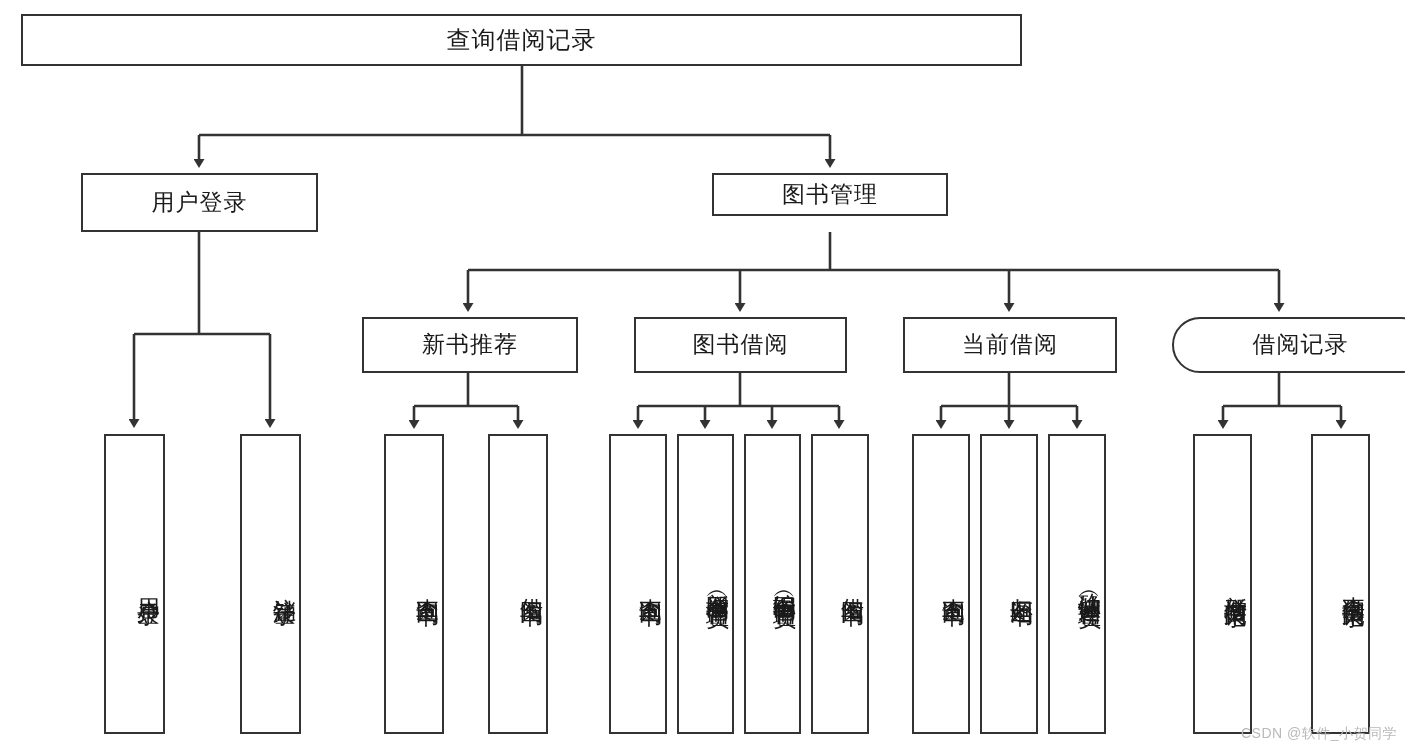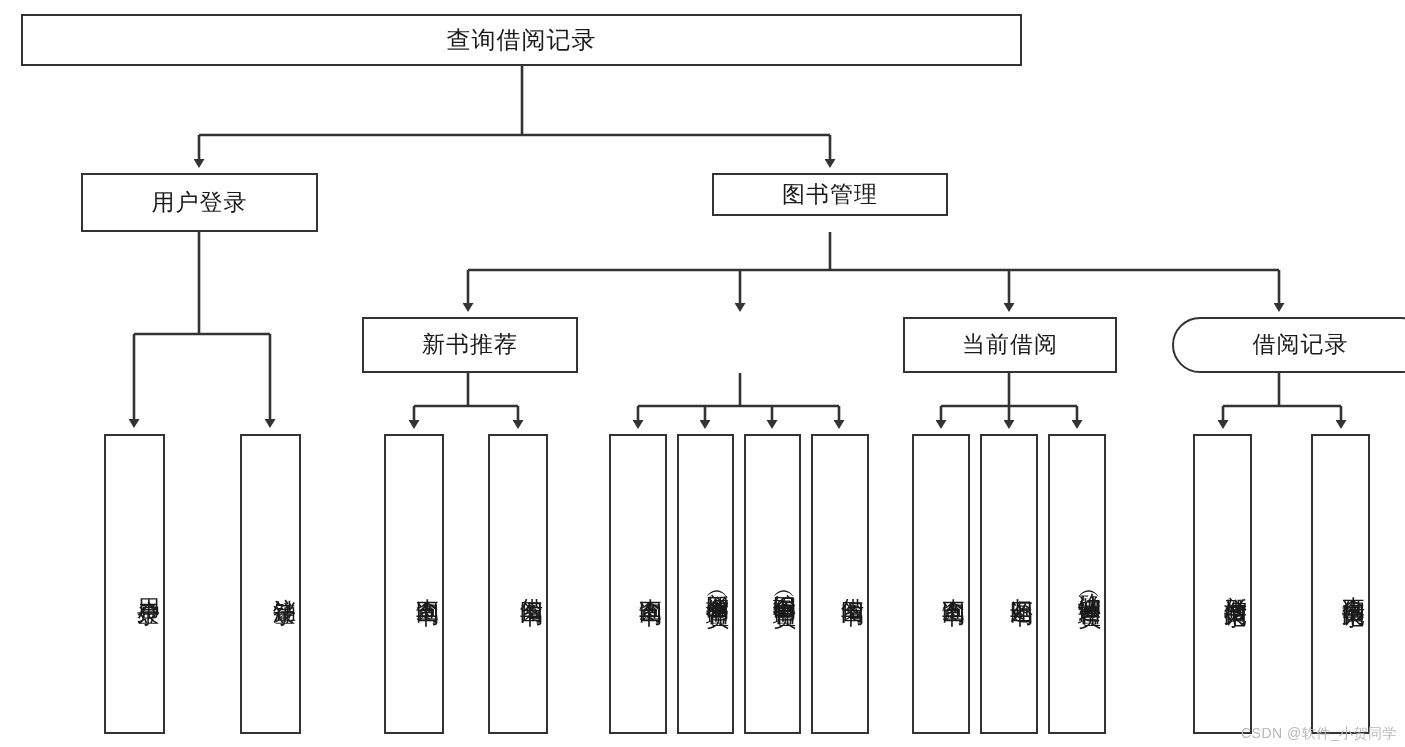--- a/index.html
+++ b/index.html
@@ -133,20 +133,23 @@
   <div class="node horizontal" style="left:81px; top:173px; width:237px; height:59px;">
     <span class="node-label">用户登录</span>
   </div>
   <div class="node horizontal" style="left:712px; top:173px; width:236px; height:43px;">
     <span class="node-label">图书管理</span>
   </div>
 
   <div class="node horizontal" style="left:362px; top:317px; width:216px; height:56px;">
     <span class="node-label">新书推荐</span>
   </div>
+  <div class="node horizontal" style="left:634px; top:317px; width:213px; height:56px;">
+    <span class="node-label">图书借阅</span>
+  </div>
   <div class="node horizontal" style="left:903px; top:317px; width:214px; height:56px;">
     <span class="node-label">当前借阅</span>
   </div>
   <div class="node horizontal" style="left:1172px; top:317px; width:257px; height:56px;border-radius:28px;">
     <span class="node-label">借阅记录</span>
   </div>
 
   <div class="node vertical" style="left:104px; top:434px; width:61px; height:300px;">
     <span class="node-label">用户登录</span>
   </div>

